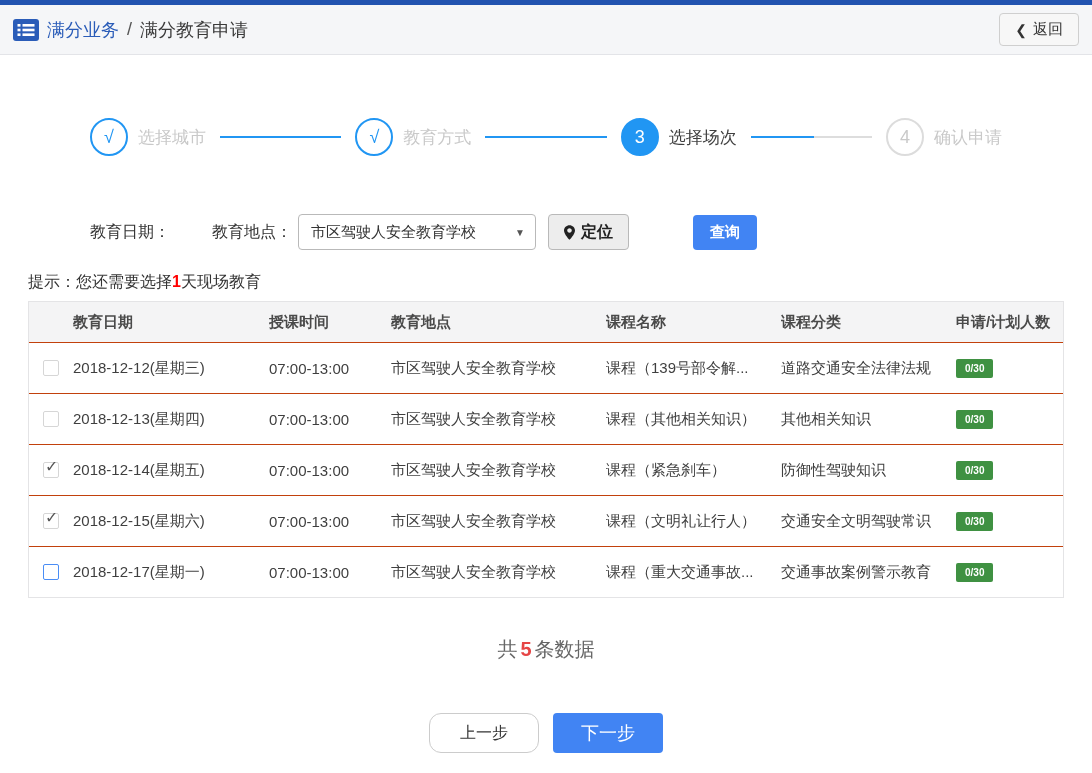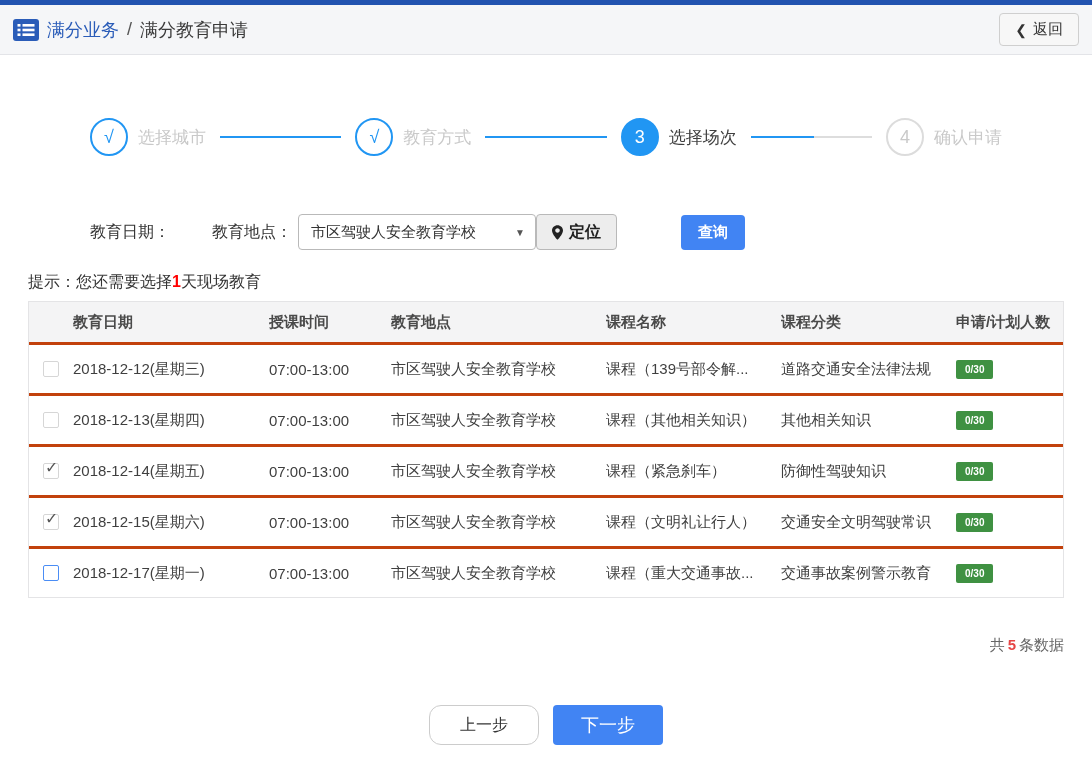--- a/index.html
+++ b/index.html
@@ -53,55 +53,55 @@
     border-radius:0 4px 4px 0; display:flex; align-items:center; justify-content:center; cursor:pointer;
   }
   .loc-label{margin-left:42px;}
   .select{
     width:238px; height:36px; border:1px solid #b9b9b9; border-radius:4px; margin-left:6px;
     display:flex; align-items:center; justify-content:space-between; padding:0 10px 0 12px;
     font-size:15px; color:#333; cursor:pointer; background:#fff;
   }
   .select-arrow{font-size:10px; color:#555;}
   .locate-btn{
-    display:flex; align-items:center; gap:6px; height:36px; padding:0 15px;
+    display:flex; align-items:center; gap:6px; margin-left:12px; height:36px; padding:0 15px;
     background:#ededed; border:1px solid #b9b9b9; border-radius:4px; font-size:16px; font-weight:bold;
     color:#222; cursor:pointer; font-family:inherit;
   }
   .search-btn{
     margin-left:64px; width:64px; height:35px; background:var(--btn-blue); color:#fff;
     border:none; border-radius:4px; font-size:15px; font-weight:bold; cursor:pointer; font-family:inherit;
   }
   
   .tip{margin:22px 0 8px 28px; font-size:16px; color:#333;}
   .tip .hl{color:var(--tip-red); font-weight:bold;}
   
   .table{margin:0 28px; border:1px solid var(--border);}
   .thead, .trow{
     display:grid; grid-template-columns:44px 196px 122px 215px 175px 175px 1fr;
     align-items:center;
   }
   .thead{background:#f4f4f5; height:40px; font-weight:bold; color:#4a4a4a; font-size:15px;}
-  .trow{height:51px; border-top:3px solid #c2410c; font-size:15px; color:#3f3f3f; background:#fff;}
+  .trow{height:51px; border-top:1px solid #c2410c; font-size:15px; color:#3f3f3f; background:#fff;}
   .cell{padding-right:6px; white-space:nowrap; overflow:hidden;}
   .cb-cell{padding-left:14px;}
   .checkbox{
     width:16px; height:16px; border:1px solid #d6d6d6; border-radius:2px; background:#fff;
     position:relative; cursor:pointer;
   }
   .checkbox.focus{border-color:#4a8df5;}
   .checkbox .mark{
     position:absolute; left:1px; top:-6px; font-size:16px; font-weight:bold; color:#555;
   }
   .badge{
     display:inline-block; background:var(--badge-green); color:#fff; font-weight:bold;
     font-size:10px; padding:4px 9px; border-radius:2px;
   }
   
-  .summary{margin:38px 28px 16px; text-align:right; font-size:15px; color:#666;}
+  .summary{margin:38px 28px 16px; text-align:center; font-size:20px; color:#666;}
   .summary .count{color:var(--count-red); font-weight:bold; margin:0 3px;}
   .actions{display:flex; justify-content:center; gap:14px; margin-top:50px;}
   .prev-btn{
     width:110px; height:40px; background:#fff; border:1px solid #ccc; border-radius:12px;
     font-size:16px; color:#333; cursor:pointer; font-family:inherit;
   }
   .next-btn{
     width:110px; height:40px; background:var(--btn-blue); border:none; border-radius:4px;
     font-size:18px; color:#fff; cursor:pointer; font-family:inherit;
   }

